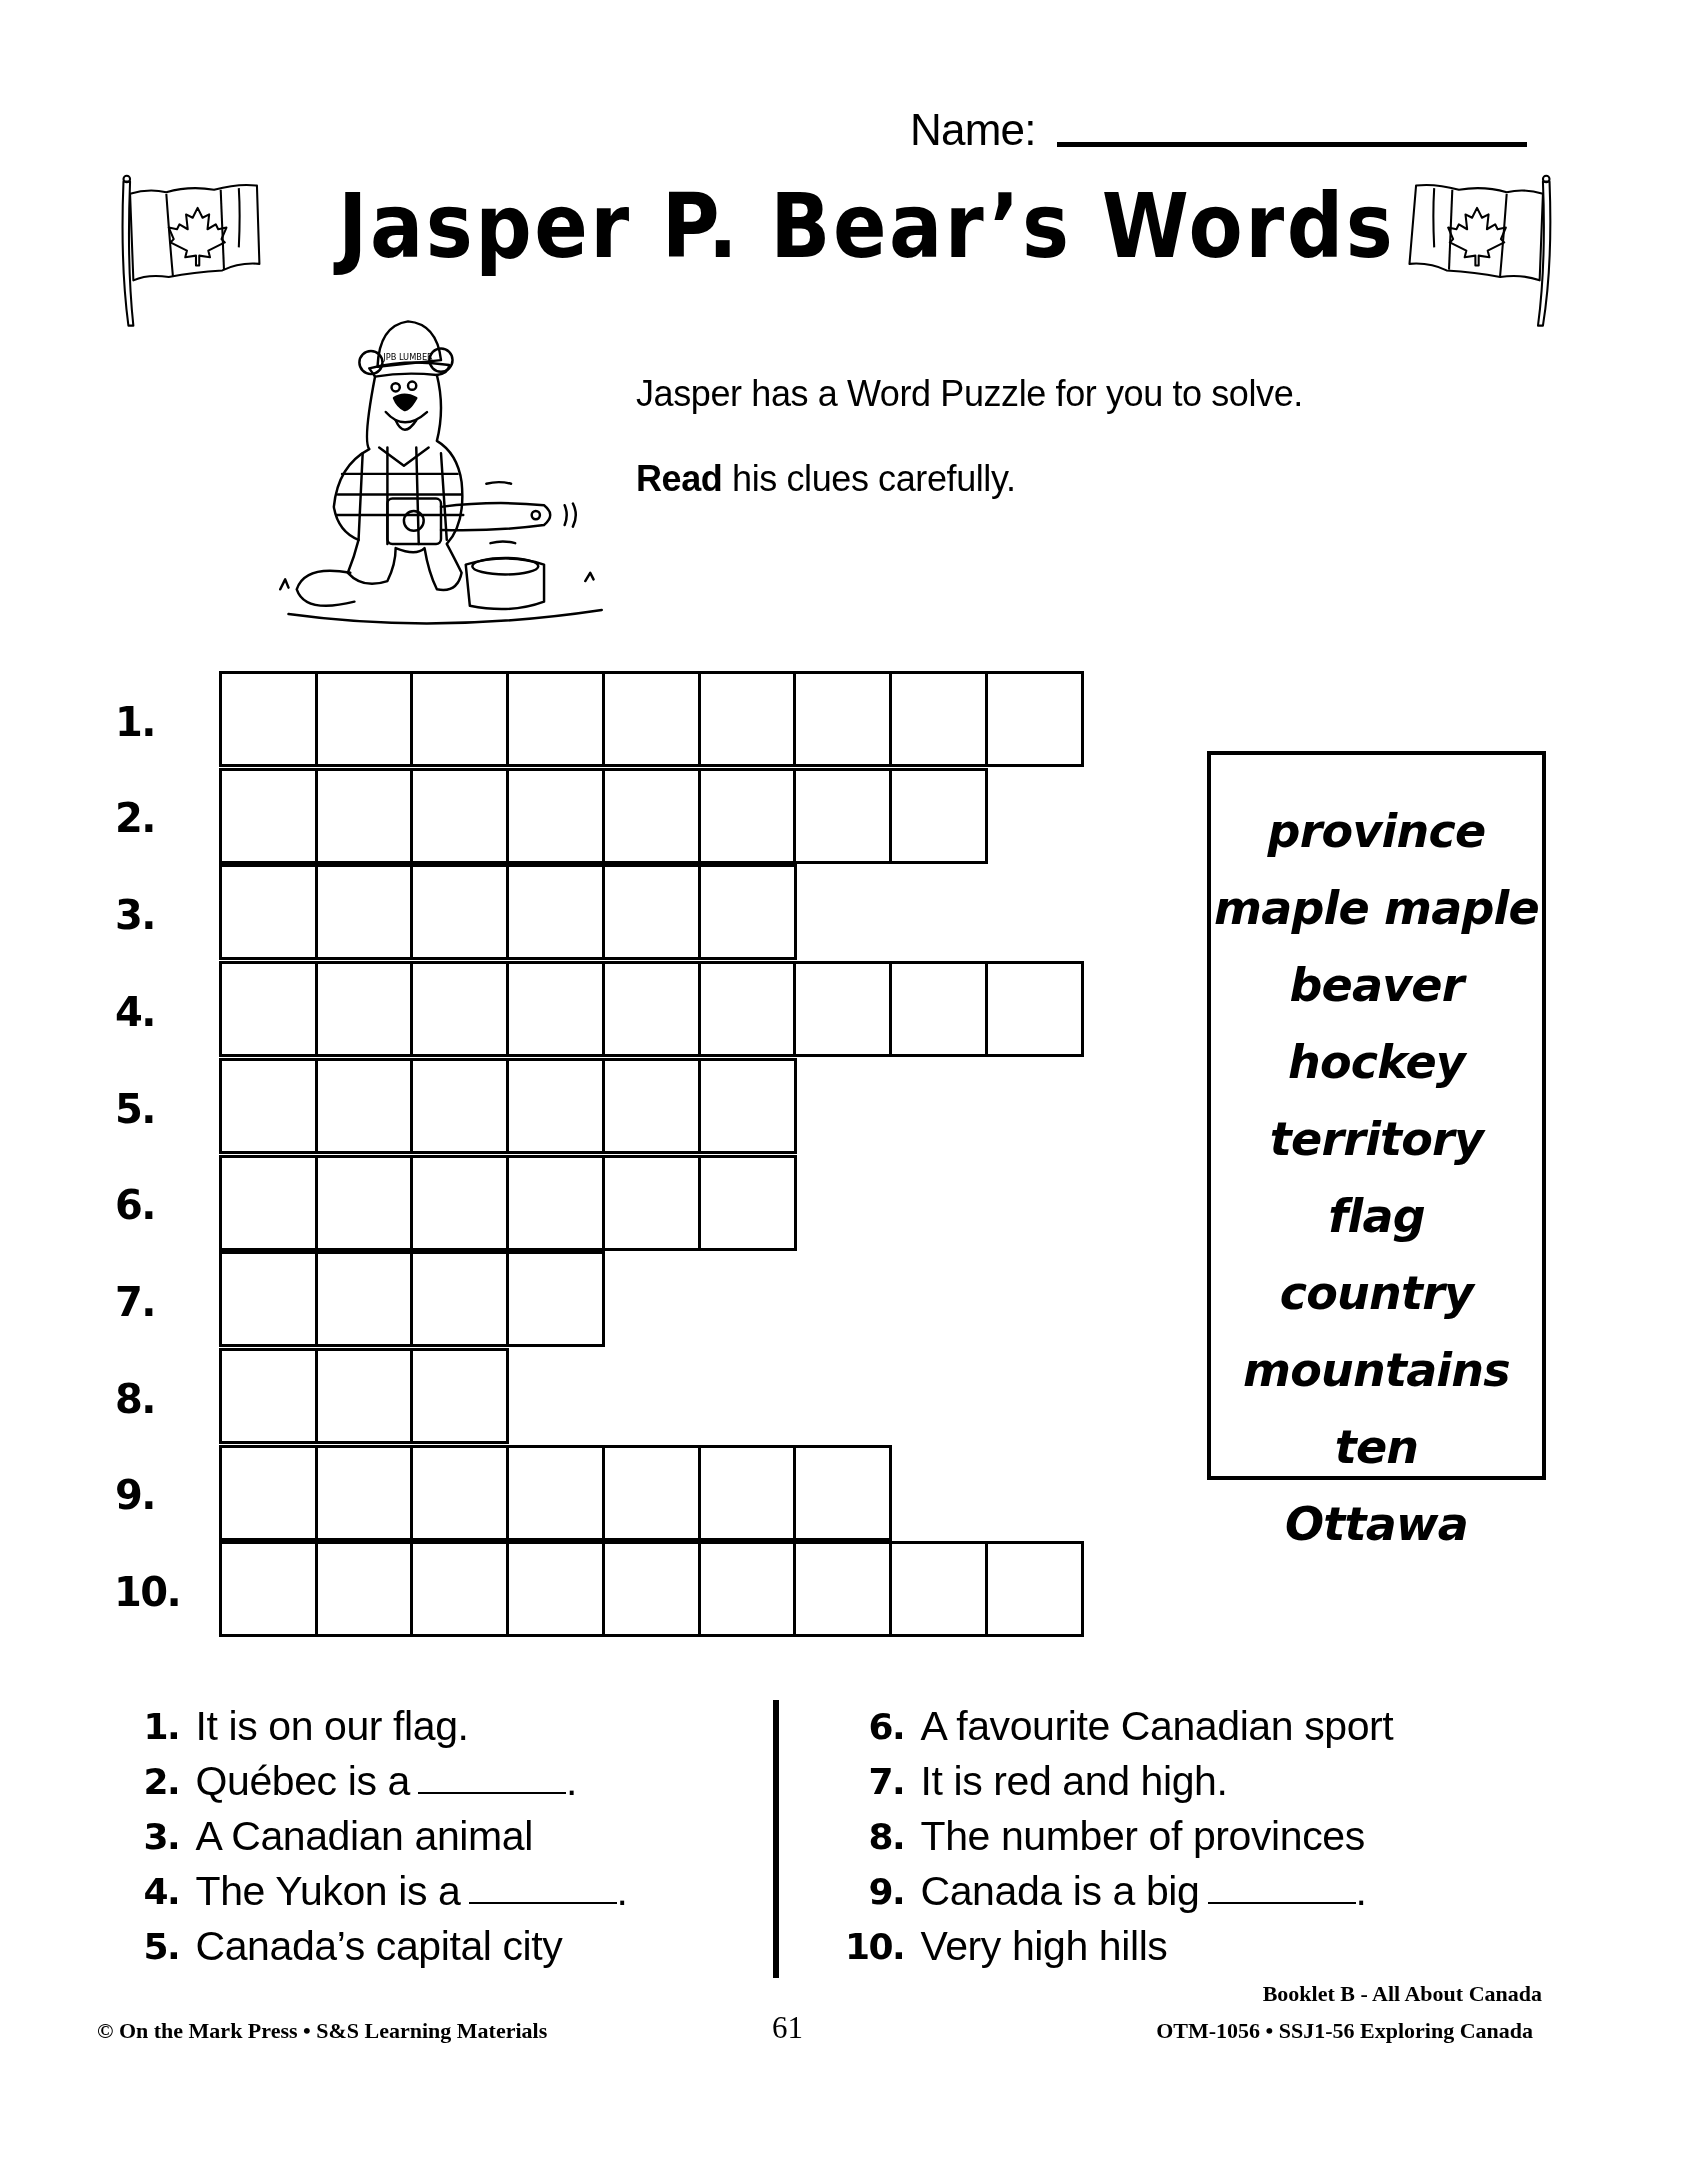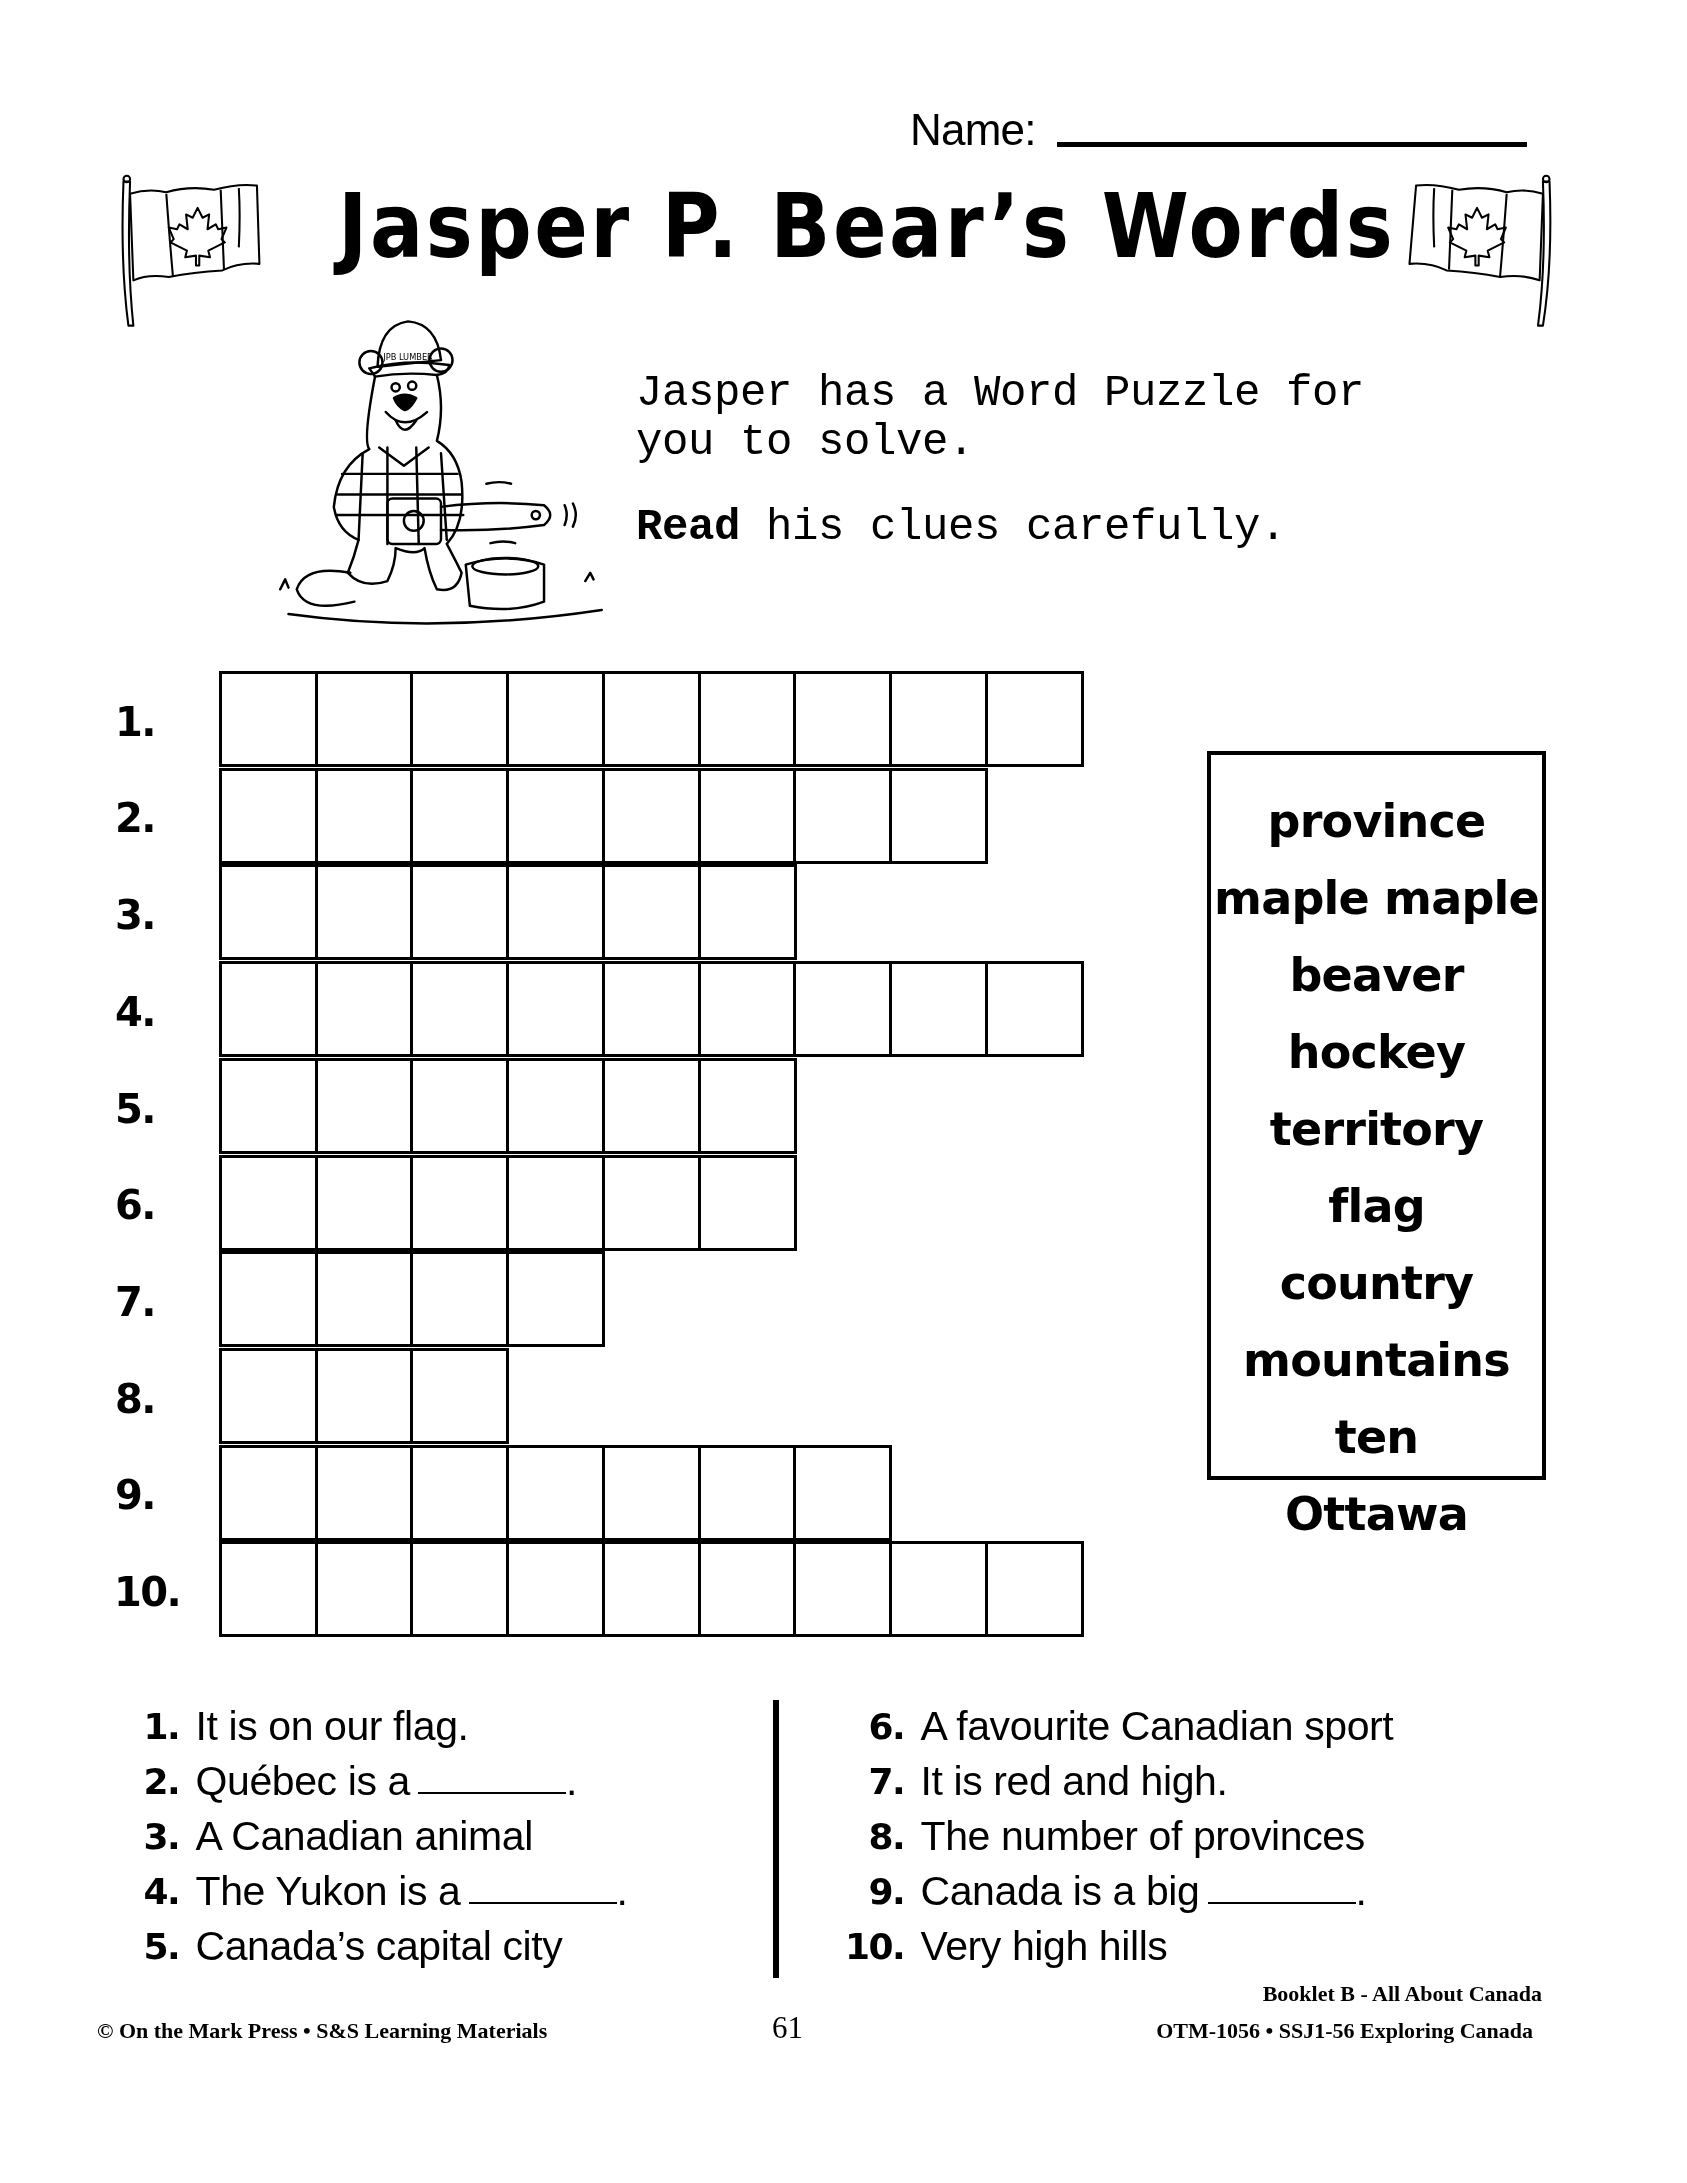--- a/index.html
+++ b/index.html
@@ -15,33 +15,33 @@
 
   
   .flag { width:157px; height:173px; }
   .flag-left { left:115px; top:165px; }
   .flag-right { left:1401px; top:165px; }
 
   
   .bear { left:272px; top:309px; width:338px; height:338px; }
 
   
-  .intro { left:636px; top:369px; width:783px; font-family:Liberation Mono, monospace; font-size:44px; line-height:49px; letter-spacing:-0.4px; }
+  .intro { left:636px; top:369px; width:783px; font-family:Liberation Sans, sans-serif; font-size:36px; line-height:49px; letter-spacing:-0.4px; }
   .intro p { margin:0; }
   .intro .read-line { margin-top:36px; }
   .intro b { font-weight:bold; }
 
   
   .row-number { left:115px; width:74px; font-family:"DejaVu Sans", sans-serif; font-weight:bold; font-size:40px; letter-spacing:-1.6px; }
   .grid-row { left:219px; height:96px; display:flex; }
   .cell { width:99px; height:96px; box-sizing:border-box; border:3.3px solid #000; margin-left:-3.3px; margin-top:-3.3px; background:#fff; }
   .cell:first-child { margin-left:0; }
 
   
-  .word-bank { left:1207px; top:751px; width:339px; height:729px; box-sizing:border-box; border:4.1px solid #000; display:flex; flex-direction:column; align-items:center; padding-top:28px; }
+  .word-bank { left:1207px; top:751px; width:339px; height:729px; box-sizing:border-box; border:4.1px solid #000; display:flex; flex-direction:column; align-items:center; padding-top:38px;font-style:italic; }
   .word { font-family:"DejaVu Sans", sans-serif; font-weight:bold; font-size:46px; line-height:77px; letter-spacing:-0.8px; white-space:nowrap; }
 
   
   .clues { top:1699px; font-family:"Liberation Sans", sans-serif; font-size:41px; line-height:55px; letter-spacing:-0.4px; }
   .clues-left { left:115px; width:643px; }
   .clues-right { left:840px; width:725px; }
   .clue { display:flex; white-space:nowrap; }
   .clue-num { font-family:"DejaVu Sans", sans-serif; font-weight:bold; font-size:36px; width:64px; text-align:right; padding-right:16.5px; letter-spacing:-1.6px; }
   .blank { display:inline-block; width:148px; border-bottom:2.5px solid #000; height:38px; margin-left:8.2px; }
   .clue-divider { left:773px; top:1700px; width:5.8px; height:278px; background:#000; }

